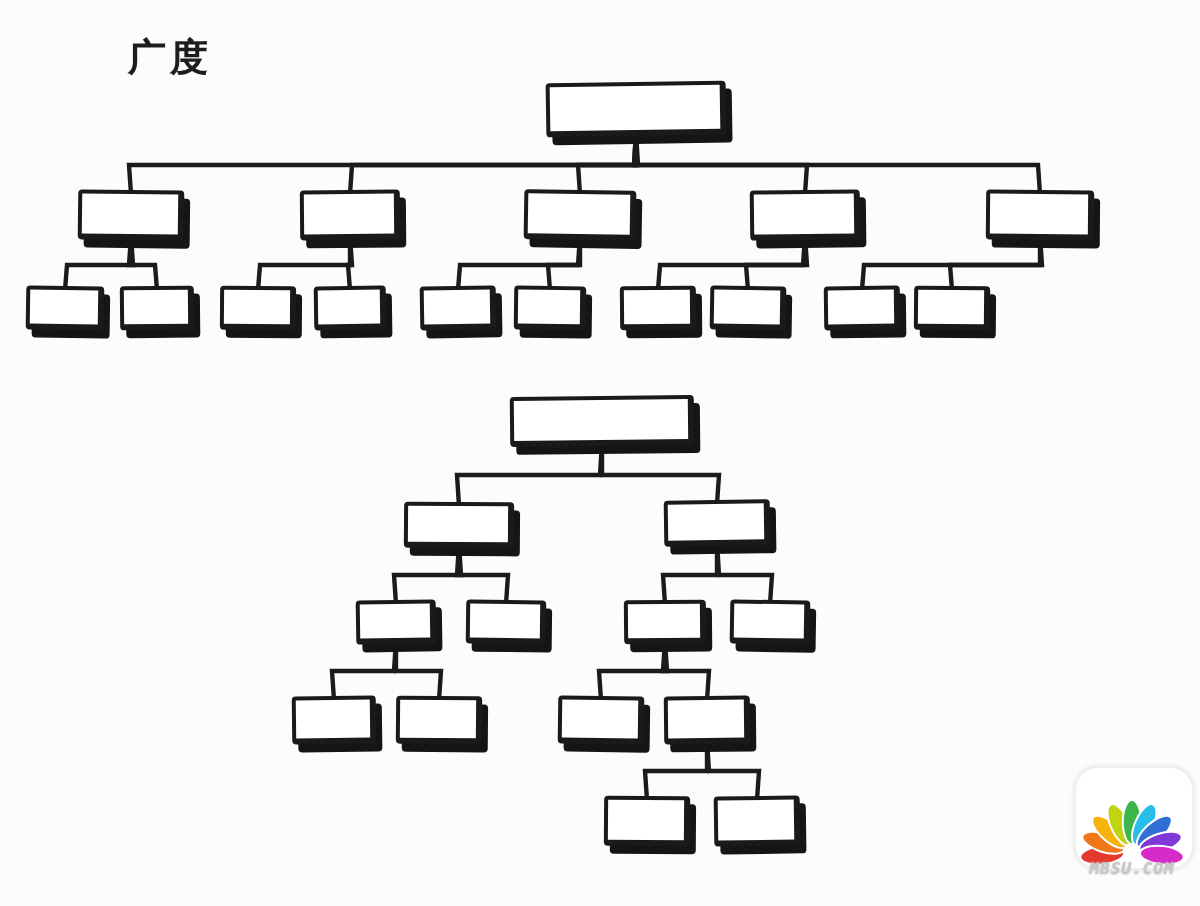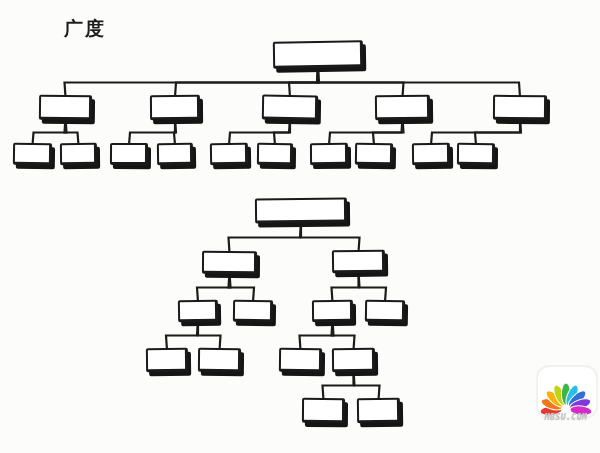--- a/index.html
+++ b/index.html
@@ -38,21 +38,21 @@
     border-right-width: 3px;
     border-bottom-width: 3px;
     border-radius: 2px;
     box-shadow: 3px 4px 0 0 #151515;
     box-sizing: border-box;
   }
 
   .watermark {
     position: absolute;
     z-index: 4;
-    left: 533px; top: 364px;
+    left: 533px; top: 381px;
     width: 66px; height: 66px; font-style: italic;
   }
   .watermark-card {
     position: absolute;
     left: 4px; top: 2px;
     width: 58px; height: 50px;
     background: #ffffff;
     border: 1px solid #efefef;
     border-radius: 12px;
     box-shadow: 0 0 2px rgba(200,200,200,.55);

